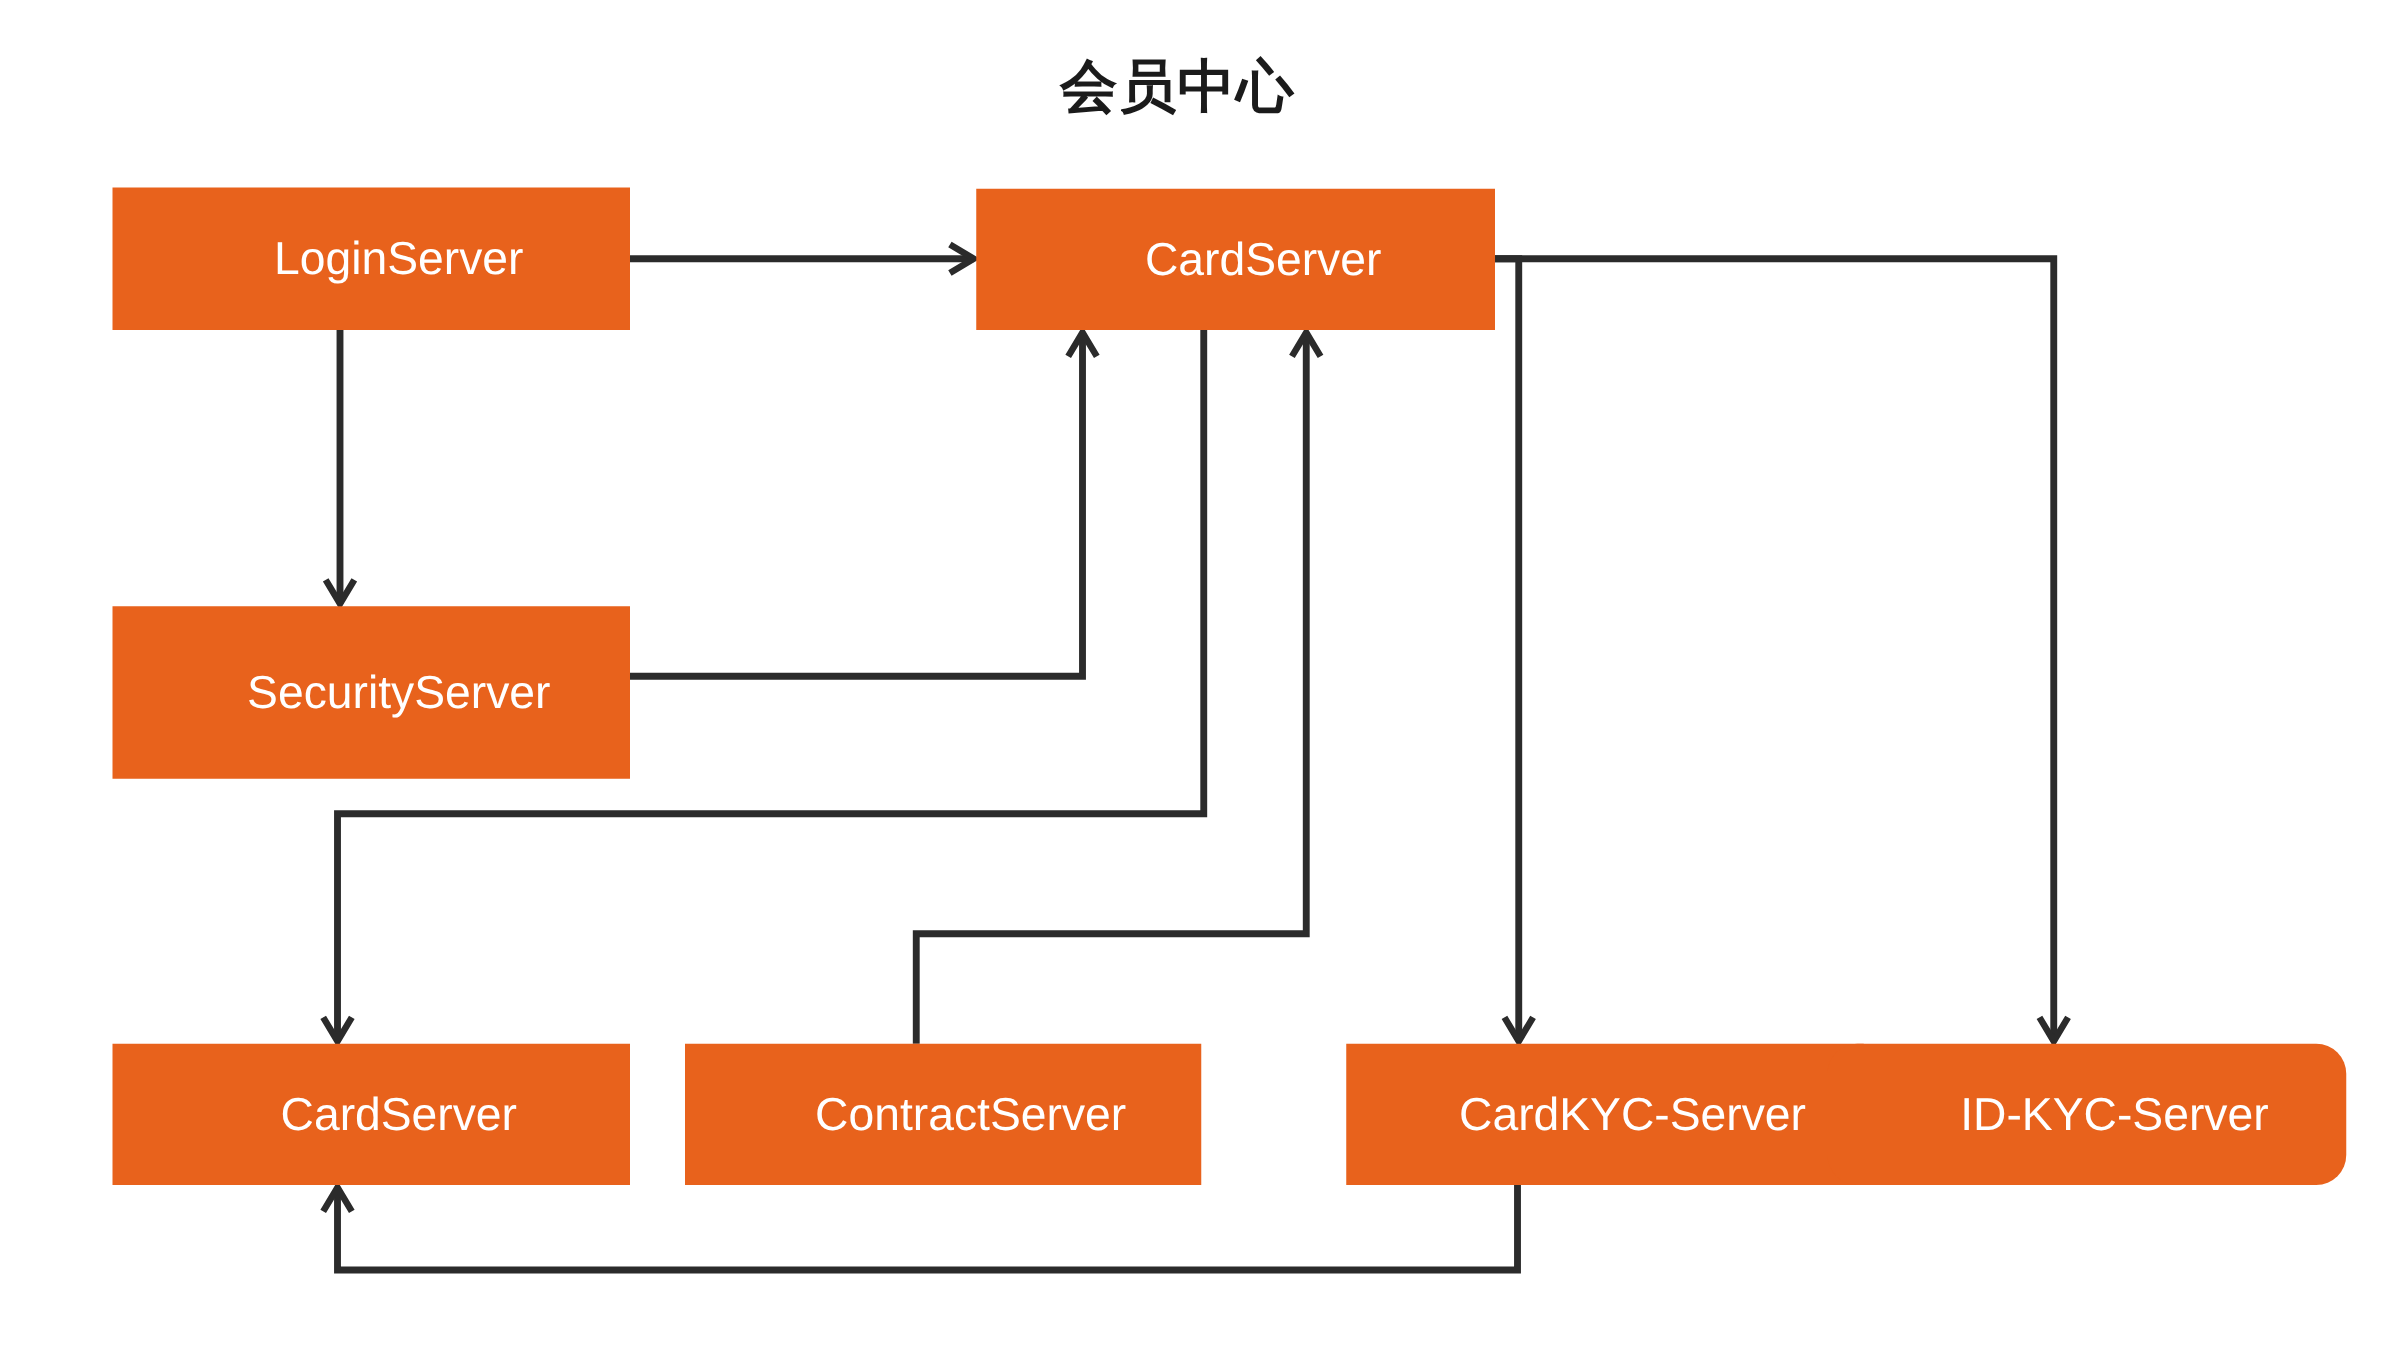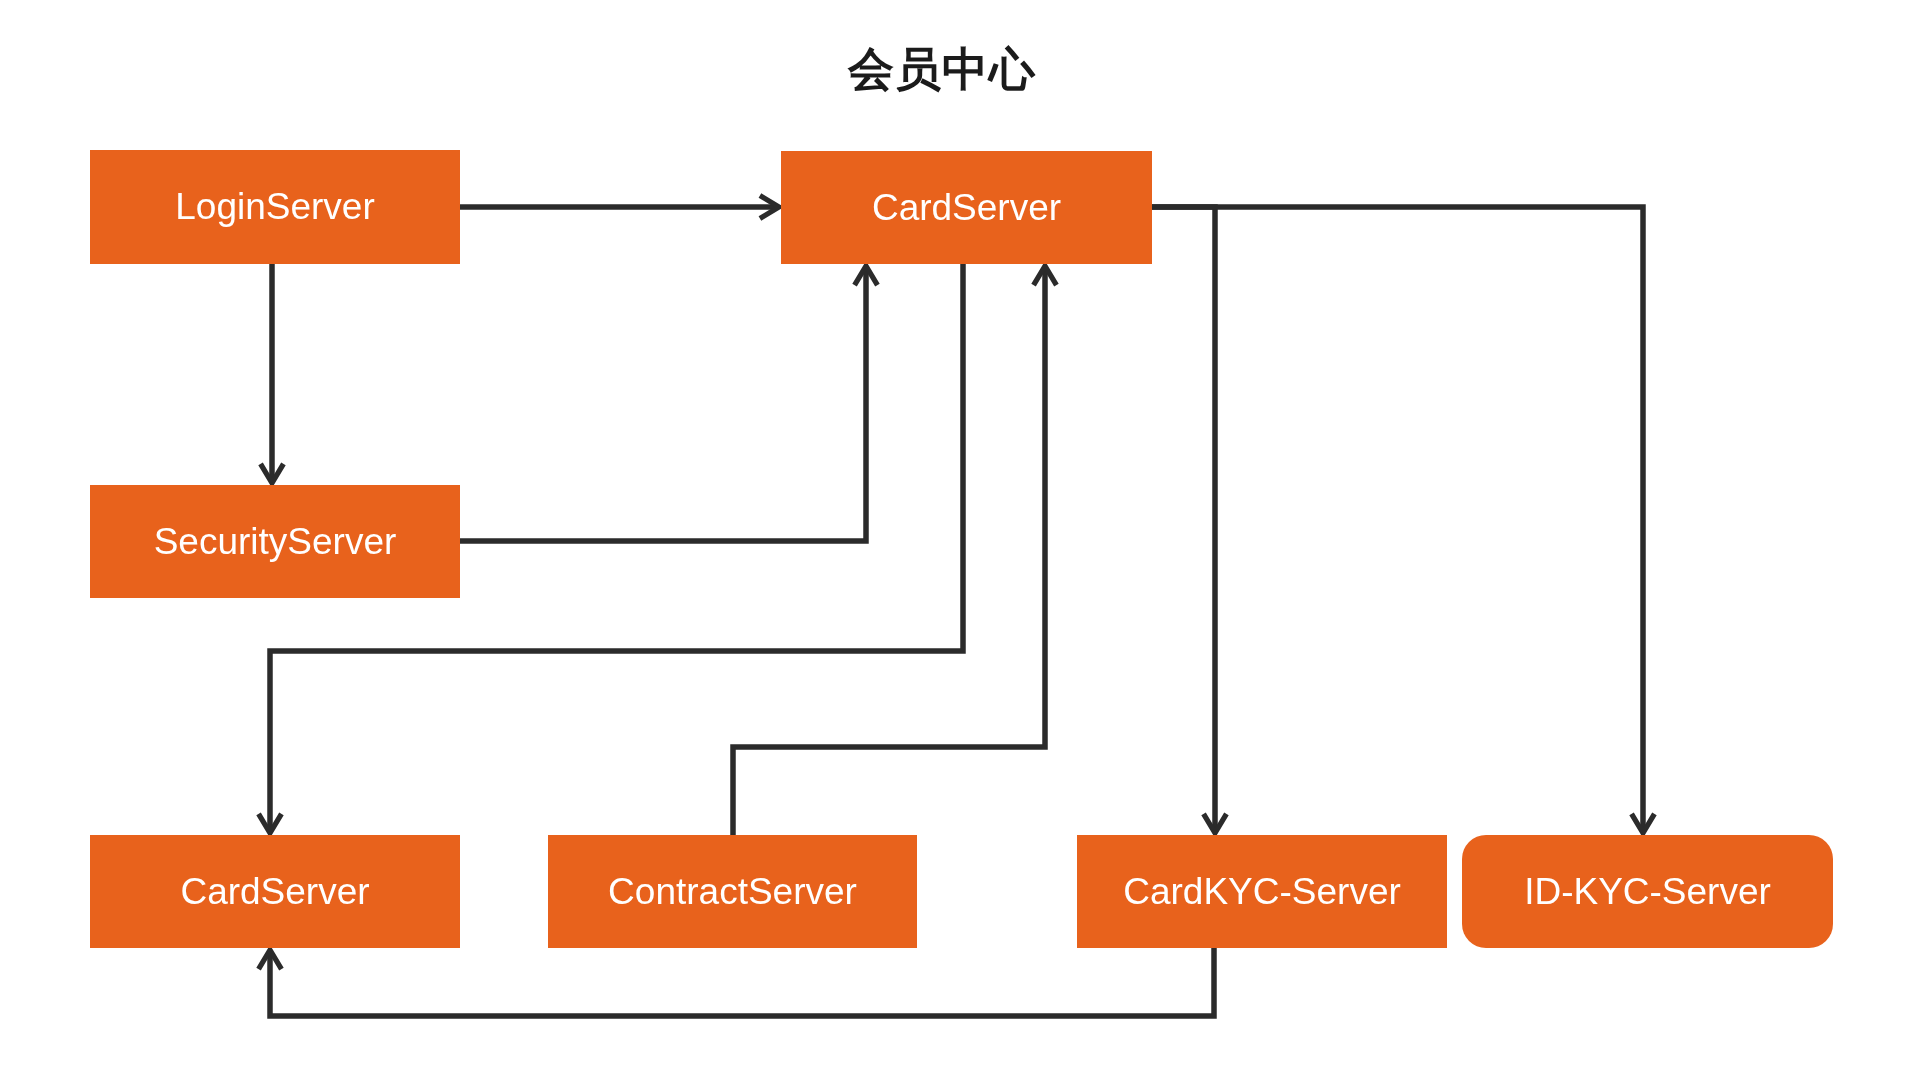--- a/index.html
+++ b/index.html
@@ -39,24 +39,25 @@
     stroke-linecap:butt;
     stroke-linejoin:miter;
   }
   .node{
     position:absolute;
     background:var(--node-fill);
     color:var(--node-text);
     display:flex;align-items:center;justify-content:center;
     font-size:37px;font-weight:400;
     white-space:nowrap;
+    padding-left:44px;
   }
   .node-login    {left:90px;  top:150px; width:370px; height:114px;}
   .node-user     {left:781px; top:151px; width:371px; height:113px;}
-  .node-security {left:90px;  top:485px; width:370px; height:113px;}
+  .node-security {left:90px;  top:485px; width:370px; height:138px;}
   .node-card     {left:90px;  top:835px; width:370px; height:113px;}
   .node-contract {left:548px; top:835px; width:369px; height:113px;}
   .node-cardkyc  {left:1077px;top:835px; width:370px; height:113px;}
   .node-idkyc    {left:1462px;top:835px; width:371px; height:113px;border-radius:24px;}
 </style>
 </head>
 <body>
 
 <div class="canvas">
 

